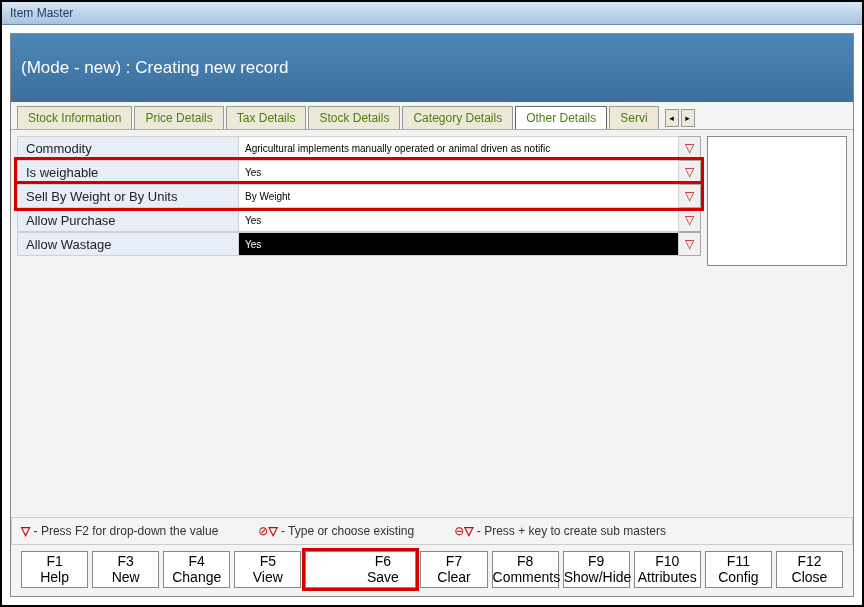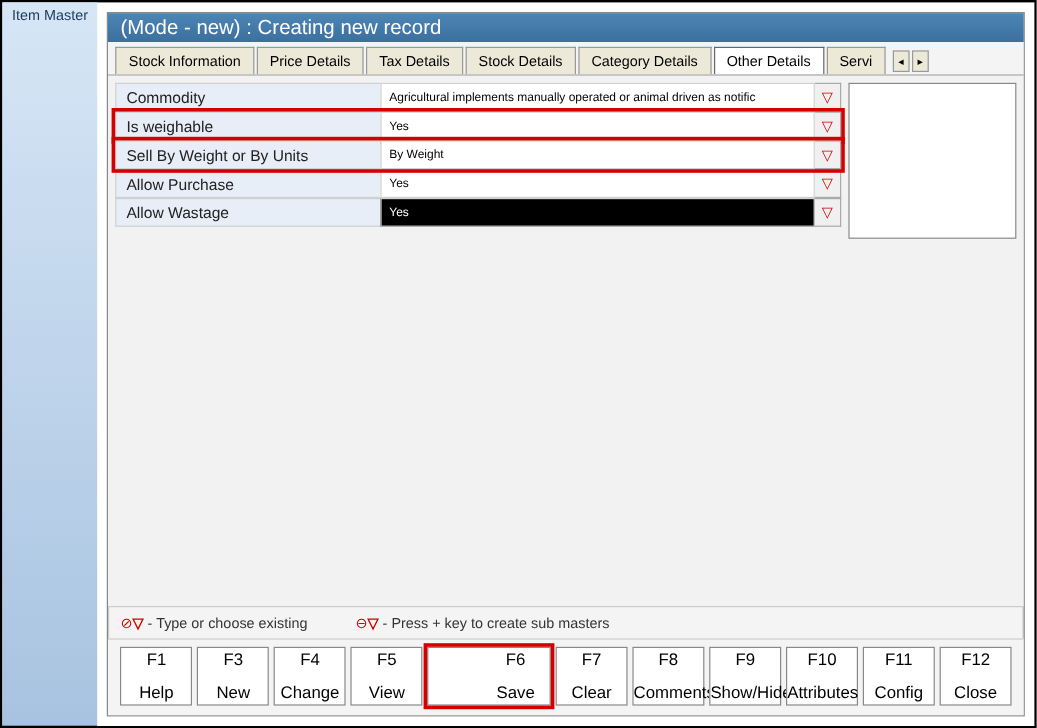--- a/index.html
+++ b/index.html
@@ -10,20 +10,21 @@
     height: 607px;
     position: relative;
     overflow: hidden;
   }
   .window-frame {
     width: 864px;
     height: 607px;
     border: 2px solid #000;
     background: #fff;
     display: flex;
+    flex-direction: column;
     box-shadow: inset 1px 1px 0 #fff;
   }
   .title-bar {
     background: linear-gradient(to bottom, #d6e6f6, #a8c3e0);
     border-bottom: 1px solid #6a8db5;
     padding: 4px 8px;
     font-size: 12px;
     color: #1a3a5a;
   }
   .inner-frame {
@@ -33,32 +34,32 @@
     flex: 1;
     display: flex;
     flex-direction: column;
     position: relative;
     box-shadow: 0 0 0 1px #ccc inset;
   }
   .mode-bar {
     background: linear-gradient(to bottom, #4c86b5, #3b6f9e);
     color: #fff;
     font-size: 17px;
-    padding: 2px 10px;
+    padding: 24px 10px;
   }
   .tab-strip {
     display: flex;
     align-items: center;
     background: #f4f4f4;
     padding: 4px 6px 0 6px;
     gap: 0;
   }
   .tab {
     font-size: 12px;
-    color: #000000;
+    color: #4d7c0f;
     padding: 4px 10px;
     border: 1px solid #999;
     border-bottom: none;
     background: #ece9d8;
     margin-right: 2px;
     cursor: pointer;
     white-space: nowrap;
   }
   .tab.active {
     background: #fff;
@@ -172,21 +173,21 @@
     min-width: 60px;
     border: 1px solid #888;
     background: #fff;
     font-size: 14px;
     text-align: center;
     padding: 2px 0;
     cursor: pointer;
     line-height: 1.1;
   }
   .fkey .k { display: block; }
-  .fkey .t { display: block; margin-top: 12px; }
+  .fkey .t { display: block; }
   .fkey.hl {
     outline: 3px solid #d40000;
     padding-left: 44px;
   }
 </style>
 </head>
 <body>
 
 <div class="window-frame">
 
@@ -245,20 +246,24 @@
           <div class="drop">▽</div>
         </div>
 
       </div>
 
       <div class="side-panel"></div>
     </div>
 
     <div class="legend">
       <span>
+        <span class="tri">▽</span>
+        <span>- Press F2 for drop-down the value</span>
+      </span>
+      <span>
         <span class="circ">⊘</span><span class="tri">▽</span>
         <span>- Type or choose existing</span>
       </span>
       <span>
         <span class="ring">⊖</span><span class="tri">▽</span>
         <span>- Press + key to create sub masters</span>
       </span>
     </div>
 
     <div class="fkey-bar">

